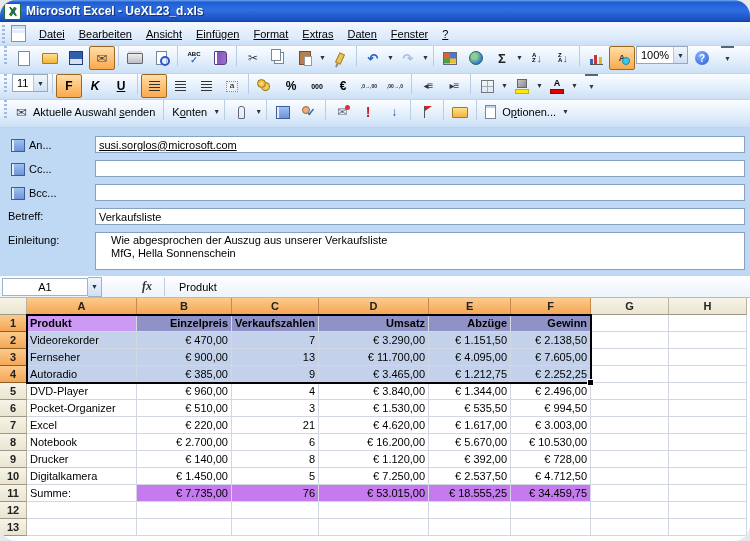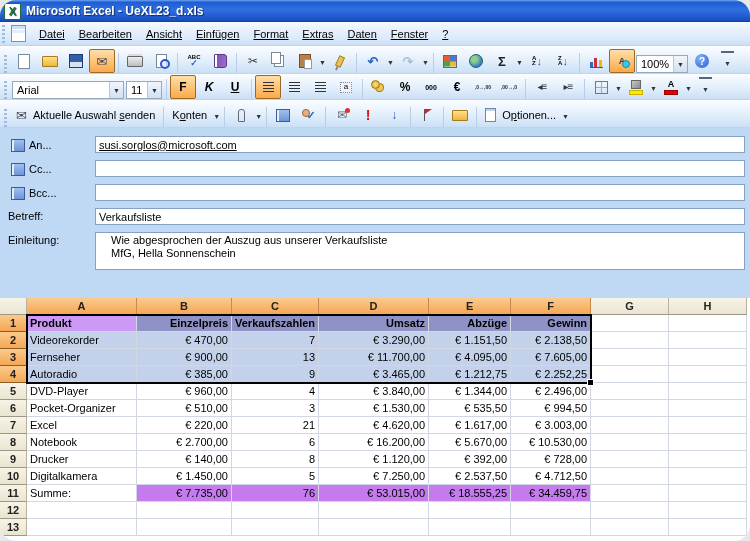--- a/index.html
+++ b/index.html
@@ -14,21 +14,21 @@
     display:flex;align-items:center;justify-content:center;border-radius:2px;}
   .xlicon::before{content:"X";color:#107C10;font:bold 11px "Liberation Sans",sans-serif;}
   
   .menubar{position:absolute;left:0;top:22px;width:100%;height:24px;box-sizing:border-box;
     background:linear-gradient(180deg,#F4F9FF 0%,#DCEAFB 70%,#CCDFF6 100%);
     border-bottom:1px solid #C2D5EC;display:flex;align-items:center;font-size:11px;color:#000;}
   .mitem{padding:4px 7px;cursor:default;text-decoration:underline;}
   .wbicon{width:13px;height:15px;margin:0 6px 0 2px;background:#fff;border:1px solid #7C94AE;
     box-shadow:inset 0 3px 0 #CFE0F2, inset 0 4px 0 #fff, inset 0 7px 0 #E4EDF8;}
   
-  .tb{position:absolute;left:0;width:100%;box-sizing:border-box;display:flex;align-items:flex-end;padding-left:2px;
+  .tb{position:absolute;left:0;width:100%;box-sizing:border-box;display:flex;align-items:flex-start;padding-left:2px;
     background:linear-gradient(180deg,#FBFDFF 0%,#E5F0FC 50%,#CBE0F6 100%);border-bottom:1px solid #C0D4EC;}
   .tb1{top:46px;height:28px}.tb2{top:74px;height:26px}.tb3{top:100px;height:28px}
   .handle{width:3px;height:18px;margin:0 4px 0 2px;flex:none;
     background:repeating-linear-gradient(180deg,#9FBCE0 0 2px,transparent 2px 4px);}
   .sep{width:1px;height:20px;background:#B9CDE4;margin:0 3px;flex:none;}
   .tbtn{height:22px;min-width:22px;display:flex;align-items:center;justify-content:center;
     border:1px solid transparent;border-radius:2px;flex:none;padding:0 1px;cursor:default;}
   .tbtn.active{background:linear-gradient(180deg,#FFDFA8,#FBA94A);border:1px solid #9A6A24;}
   .tbtn.dim{opacity:.45;}
   .dd{font-size:7px;color:#333;width:9px;height:22px;display:flex;align-items:center;justify-content:center;flex:none;}
@@ -274,24 +274,20 @@
         <span class="cdd">▼</span>
       </span>
       <span class="tbtn">
         <span class="ic i-help-circle"></span>
       </span>
       <span class="tbov">▼</span>
     </div>
 
   <div class="tb tb2" id="tb2">
     <span class="handle"></span>
-  <span class="combo" style="width: 112px;">
-        <span class="val">Arial</span>
-        <span class="cdd">▼</span>
-      </span>
       <span class="combo" style="width: 36px;">
         <span class="val">11</span>
         <span class="cdd">▼</span>
       </span>
       <span class="sep"></span>
       <span class="tbtn active">
         <span class="tlabel">F</span>
       </span>
       <span class="tbtn">
         <span class="tlabel t-italic">K</span>
@@ -431,20 +427,27 @@
     </div>
     <div class="mrow" style="top:104px">
       <span class="mlabel">Einleitung:</span>
       <div class="mbox">
         <span>Wie abgesprochen der Auszug aus unserer Verkaufsliste</span>
         <span>MfG, Hella Sonnenschein</span>
       </div>
     </div>
   </div>
 
+  <div class="fbar">
+    <span class="namebox">A1</span>
+    <span class="nbdd">▼</span>
+    <span class="fx">fx</span>
+    <span class="fsep"></span>
+    <span class="fcontent">Produkt</span>
+  </div>
 
   <div class="sheet" id="sheet">
       <table class="grid">
         <colgroup>
           <col style="width: 27px;">
           <col style="width: 110px;">
           <col style="width: 95px;">
           <col style="width: 86px;">
           <col style="width: 110px;">
           <col style="width: 82px;">

